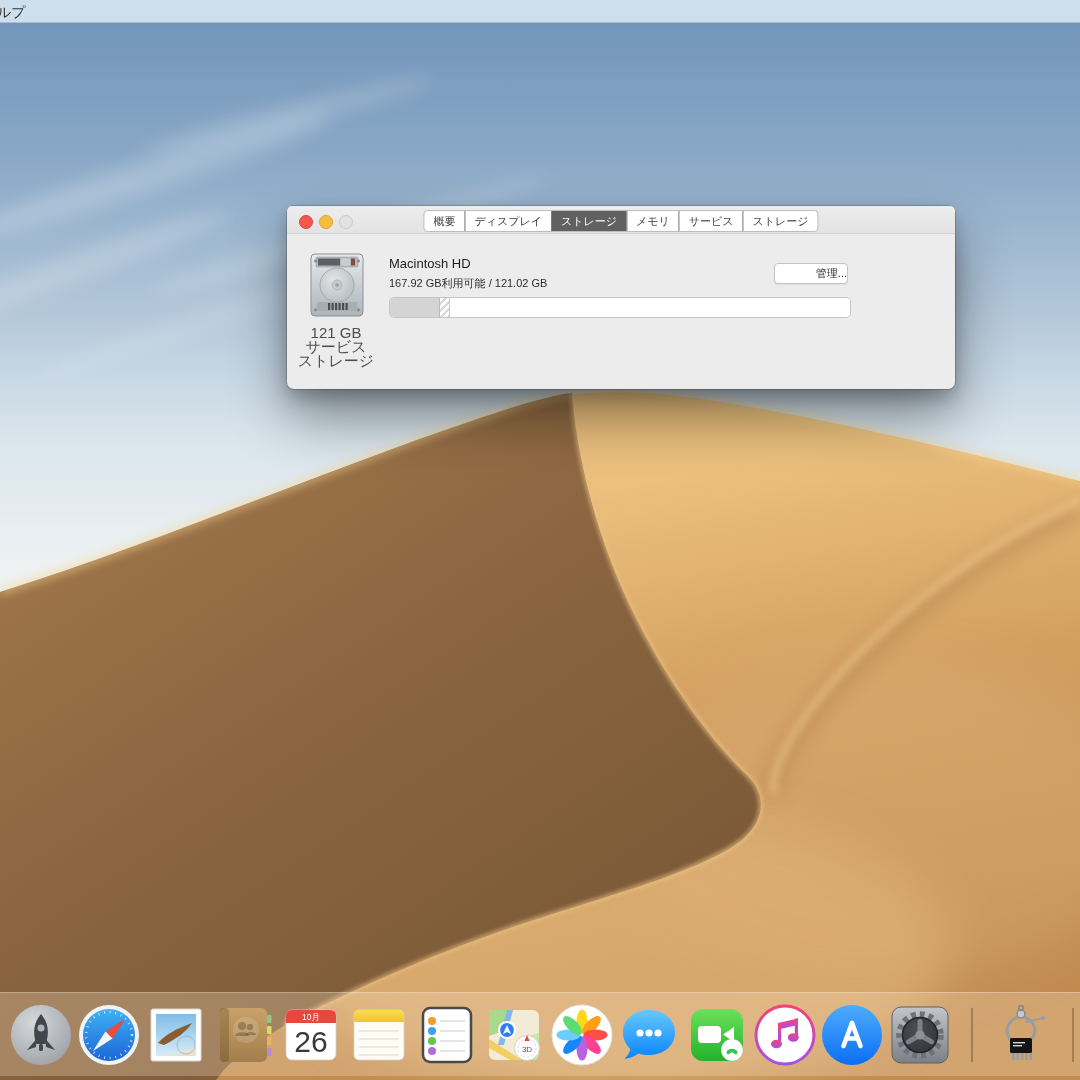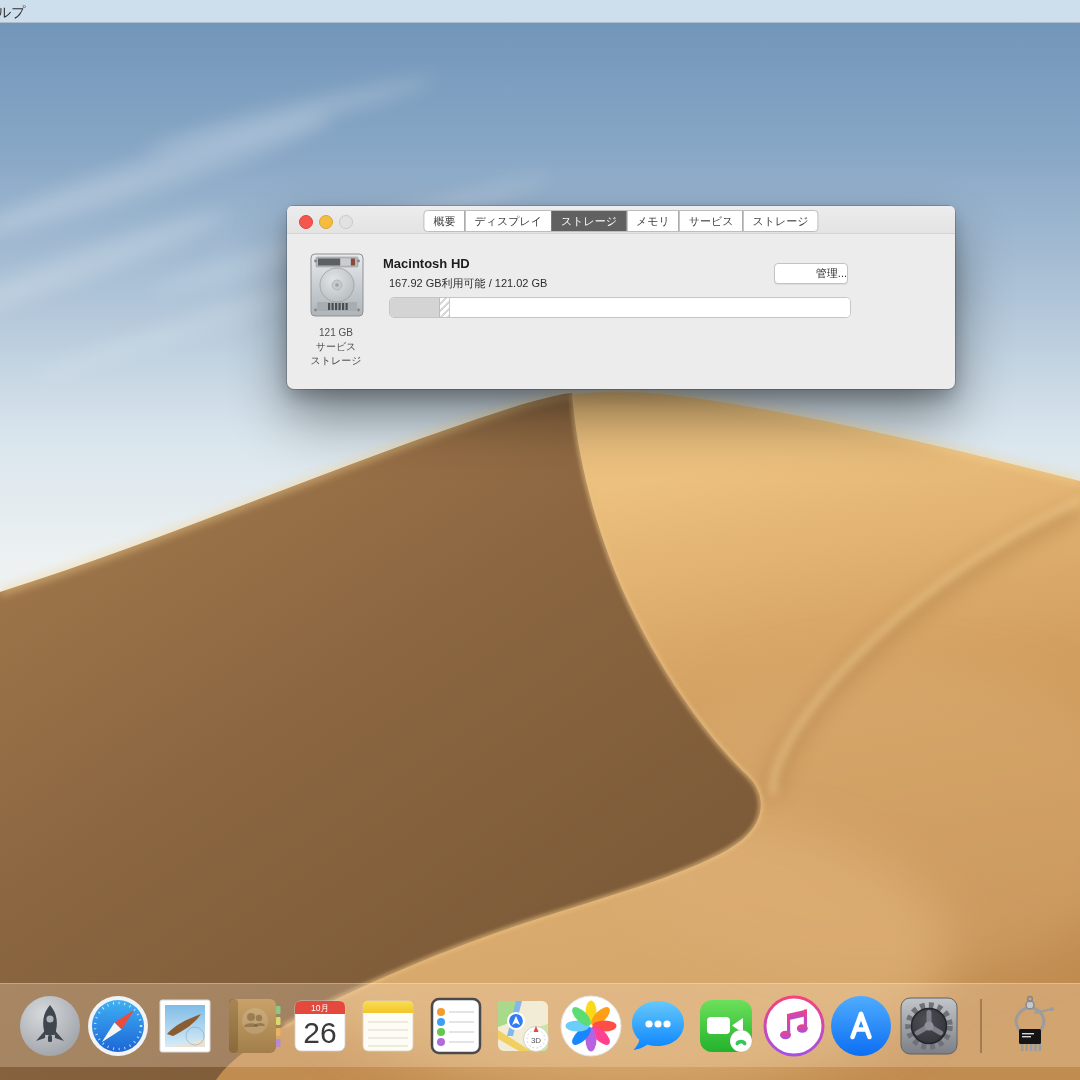--- a/index.html
+++ b/index.html
@@ -43,21 +43,21 @@
     border:1px solid #bdbdbd;border-radius:4px;overflow:hidden;
   }
   .tab{
     font-size:11px;line-height:20px;padding:0 9px;color:#3c3c3c;
     border-left:1px solid #737373;white-space:nowrap;cursor:default;
   }
   .tab:first-child{border-left:none;}
   .tab.selected{background:#616161;color:#ffffff;border-left-color:#616161;}
   
   .disk-icon{position:absolute;left:21px;top:47px;}
-  .disk-name{position:absolute;left:96px;top:50px;font-size:13px;color:#1d1d1f;font-weight:bold;}
+  .disk-name{position:absolute;left:102px;top:50px;font-size:13px;color:#1d1d1f;}
   .disk-availability{position:absolute;left:102px;top:70px;font-size:11px;color:#2c2c2c;}
   .manage-btn{
     position:absolute;left:487px;top:57px;width:74px;height:21px;
     background:#ffffff;border:1px solid #c3c3c3;border-radius:4px;
     font-size:11px;color:#2c2c2c;text-align:right;line-height:19px;
     box-shadow:0 1px 1px rgba(0,0,0,0.07);box-sizing:border-box;
   }
   .storage-bar{
     position:absolute;left:102px;top:91px;width:462px;height:21px;
     background:#ffffff;border:1px solid #c5c5c5;border-radius:5px;
@@ -65,28 +65,28 @@
     box-shadow:inset 0 1px 1px rgba(0,0,0,0.05);
   }
   .seg-used{height:100%;background:#d4d4d4;border-right:1px solid #bcbcbc;box-sizing:border-box;}
   .seg-other{
     height:100%;border-right:1px solid #c9c9c9;box-sizing:border-box;
     background:repeating-linear-gradient(135deg,#ffffff 0 3px,#d8d8d8 3px 5px);
   }
   .seg-free{flex:1;height:100%;background:#ffffff;}
   .disk-label{
     position:absolute;left:9px;top:120px;width:80px;text-align:center;
-    font-size:10px;line-height:14px;color:#4f4f4f;
+    font-size:15px;line-height:14px;color:#4f4f4f;
   }
   
   #dock{
-    position:absolute;left:0;bottom:13px;width:1080px;height:84px;z-index:25;
+    position:absolute;left:0;bottom:4px;width:1080px;height:84px;z-index:25;
     background:rgba(252,228,197,0.28);
     border-top:1px solid rgba(255,255,255,0.28);
-    display:flex;align-items:center;box-sizing:border-box;padding-left:18px;
+    display:flex;align-items:center;box-sizing:border-box;padding-left:9px;
   }
   .dock-item{width:64px;height:64px;margin-right:3.6px;flex:0 0 auto;}
   .dock-sep{width:1.5px;height:54px;background:rgba(70,45,18,0.32);margin:0 16px;flex:0 0 auto;}
 </style>
 </head>
 <body>
 
 <svg id="wallpaper" viewBox="0 0 1080 1080" xmlns="http://www.w3.org/2000/svg">
   <defs>
     <linearGradient id="sky" x1="0" y1="0" x2="0" y2="1">

